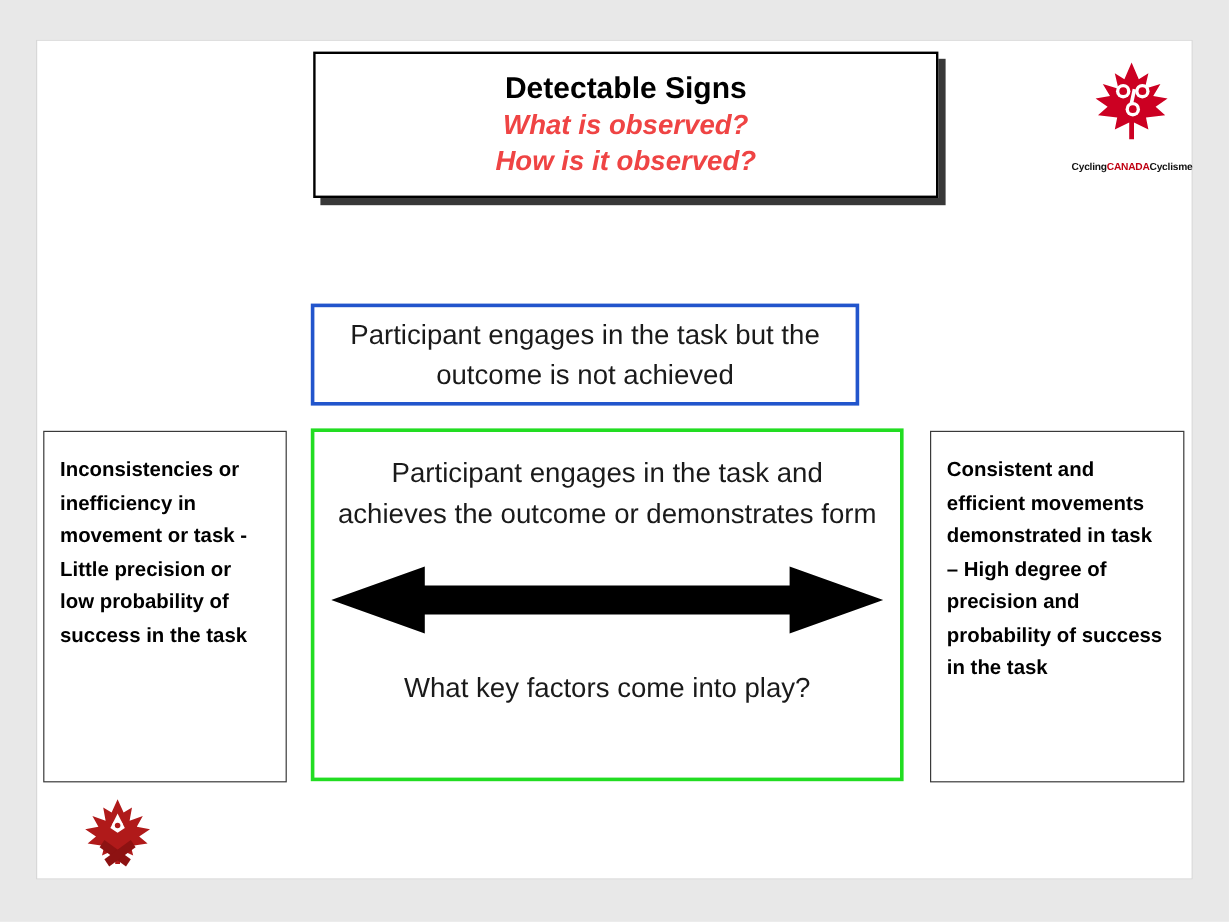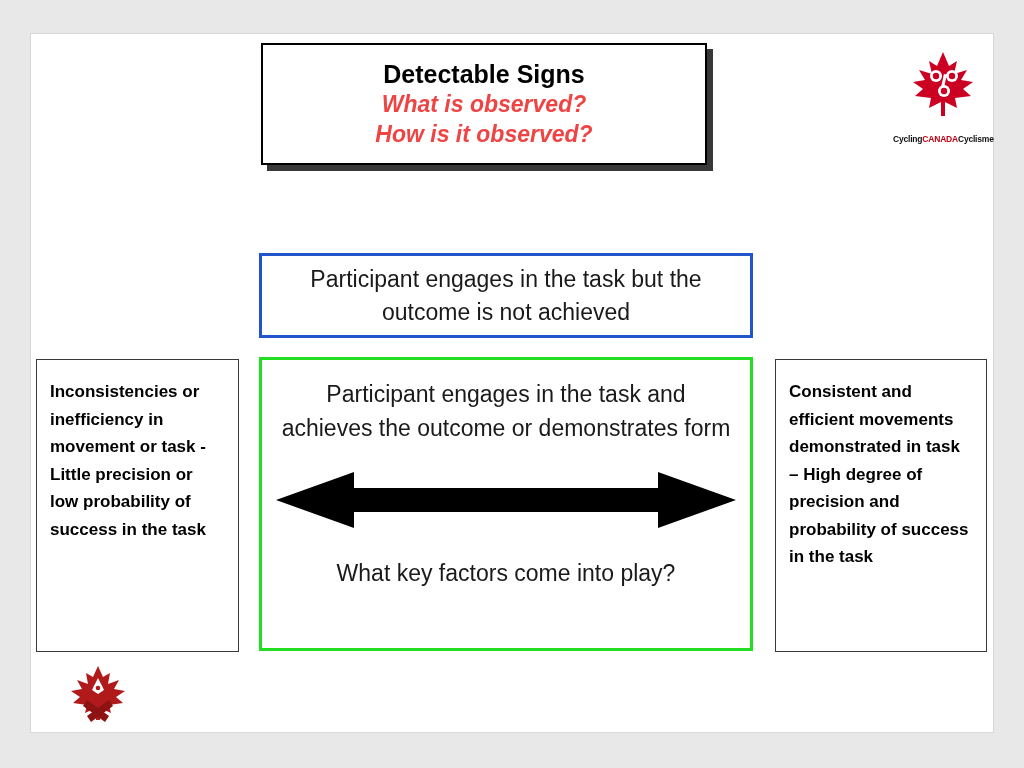--- a/index.html
+++ b/index.html
@@ -20,21 +20,21 @@
     background: #ffffff;
     border: 1px solid #d8d8d8;
     box-sizing: border-box;
   }
 
   
   #title-box {
     position: absolute;
     left: 230px;
     top: 9px;
-    width: 446px;
+    width: 521px;
     height: 122px;
     background: #ffffff;
     border: 2px solid #000000;
     box-sizing: border-box;
     box-shadow: 6px 6px 0 0 rgba(0,0,0,0.78);
     display: flex;
     flex-direction: column;
     align-items: center;
     justify-content: center;
   }
@@ -69,21 +69,21 @@
   #red-box .txt {
     font-size: 23px;
     color: #1a1a1a;
   }
 
   
   #blue-box {
     position: absolute;
     left: 228px;
     top: 219px;
-    width: 494px;
+    width: 457px;
     height: 85px;
     background: #ffffff;
     border: 3px solid #2255cc;
     box-sizing: border-box;
     display: flex;
     align-items: center;
     justify-content: center;
     text-align: center;
   }
   #blue-box .txt {

